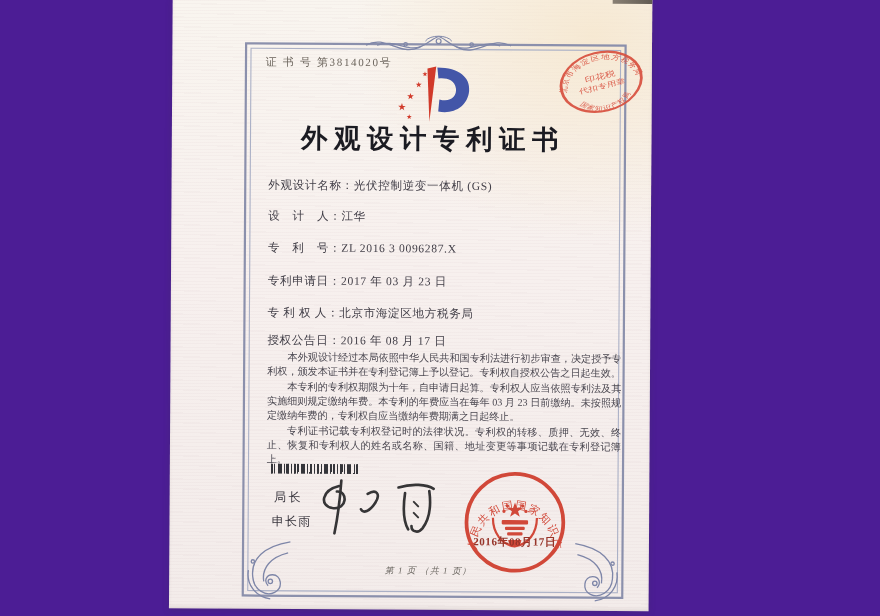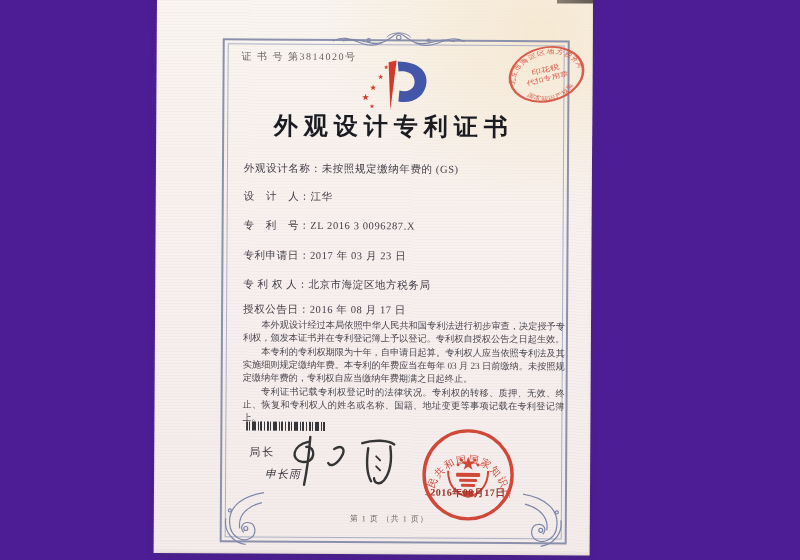--- a/index.html
+++ b/index.html
@@ -56,23 +56,23 @@
   }
   .body-text p{margin:0 0 1px 0;text-indent:2em;}
   
   .barcode{
     position:absolute;left:92px;top:424px;width:80px;height:9px;
     background-image:
       repeating-linear-gradient(90deg,#35353a 0 1px,rgba(0,0,0,0) 1px 3px),
       repeating-linear-gradient(90deg,#35353a 0 2px,rgba(0,0,0,0) 2px 7px);
   }
   .signer-title{position:absolute;left:95px;top:447px;font-size:11px;color:#37343c;letter-spacing:2px;}
-  .signer-name{position:absolute;left:111px;top:469px;font-size:11px;color:#37343c;letter-spacing:1px;font-style:italic;}
+  .signer-name{position:absolute;left:93px;top:469px;font-size:11px;color:#37343c;letter-spacing:1px;}
   .signature{position:absolute;left:128px;top:436px;width:124px;height:54px;opacity:.88;}
-  .page-ind{position:absolute;left:196px;top:515px;font-size:8px;color:#6a6660;letter-spacing:1px;}
+  .page-ind{position:absolute;left:196px;top:515px;font-size:8px;color:#6a6660;letter-spacing:1px;font-style:italic;}
   
   .tax-seal{position:absolute;left:347px;top:44px;width:86px;height:62px;opacity:.92;transform:rotate(-14deg);}
   .cnipa-seal{position:absolute;left:264px;top:424px;width:100px;height:100px;opacity:.93;}
   .seal-date{
     position:absolute;left:266px;top:487px;width:96px;text-align:center;
     font-size:10px;font-weight:bold;color:#97352a;letter-spacing:.5px;
   }
 </style>
 </head>
 <body>
@@ -114,21 +114,21 @@
         <text x="20" y="21" font-size="7">★</text>
         <text x="26" y="11" font-size="6">★</text>
         <text x="12" y="50" font-size="6">★</text>
         <polygon points="31,4 39,2 33,52"></polygon>
       </g>
       <path d="M40,3 C60,3 70,12 69,24 C68,38 55,46 41,43 L42,32 C52,35 58,29 57,22 C56,14 48,12 41,13 Z" fill="#4356a8"></path>
     </svg>
 
     <div class="title">外观设计专利证书</div>
 
-    <div class="field f1"><span>外观设计名称：</span><span>未按照规定缴纳年费的 (GS)</span></div>
+    <div class="field f1"><span>外观设计名称：</span><span>光伏控制逆变一体机 (GS)</span></div>
     <div class="field f2"><span>设　计　人：</span><span>江华</span></div>
     <div class="field f3"><span>专　利　号：</span><span>ZL 2016 3 0096287.X</span></div>
     <div class="field f4"><span>专利申请日：</span><span>2017 年 03 月 23 日</span></div>
     <div class="field f5"><span>专 利 权 人：</span><span>北京市海淀区地方税务局</span></div>
     <div class="field f6"><span>授权公告日：</span><span>2016 年 08 月 17 日</span></div>
 
     <div class="body-text">
       <p>本外观设计经过本局依照中华人民共和国专利法进行初步审查，决定授予专利权，颁发本证书并在专利登记簿上予以登记。专利权自授权公告之日起生效。</p>
       <p>本专利的专利权期限为十年，自申请日起算。专利权人应当依照专利法及其实施细则规定缴纳年费。本专利的年费应当在每年 03 月 23 日前缴纳。未按照规定缴纳年费的，专利权自应当缴纳年费期满之日起终止。</p>
       <p>专利证书记载专利权登记时的法律状况。专利权的转移、质押、无效、终止、恢复和专利权人的姓名或名称、国籍、地址变更等事项记载在专利登记簿上。</p>

